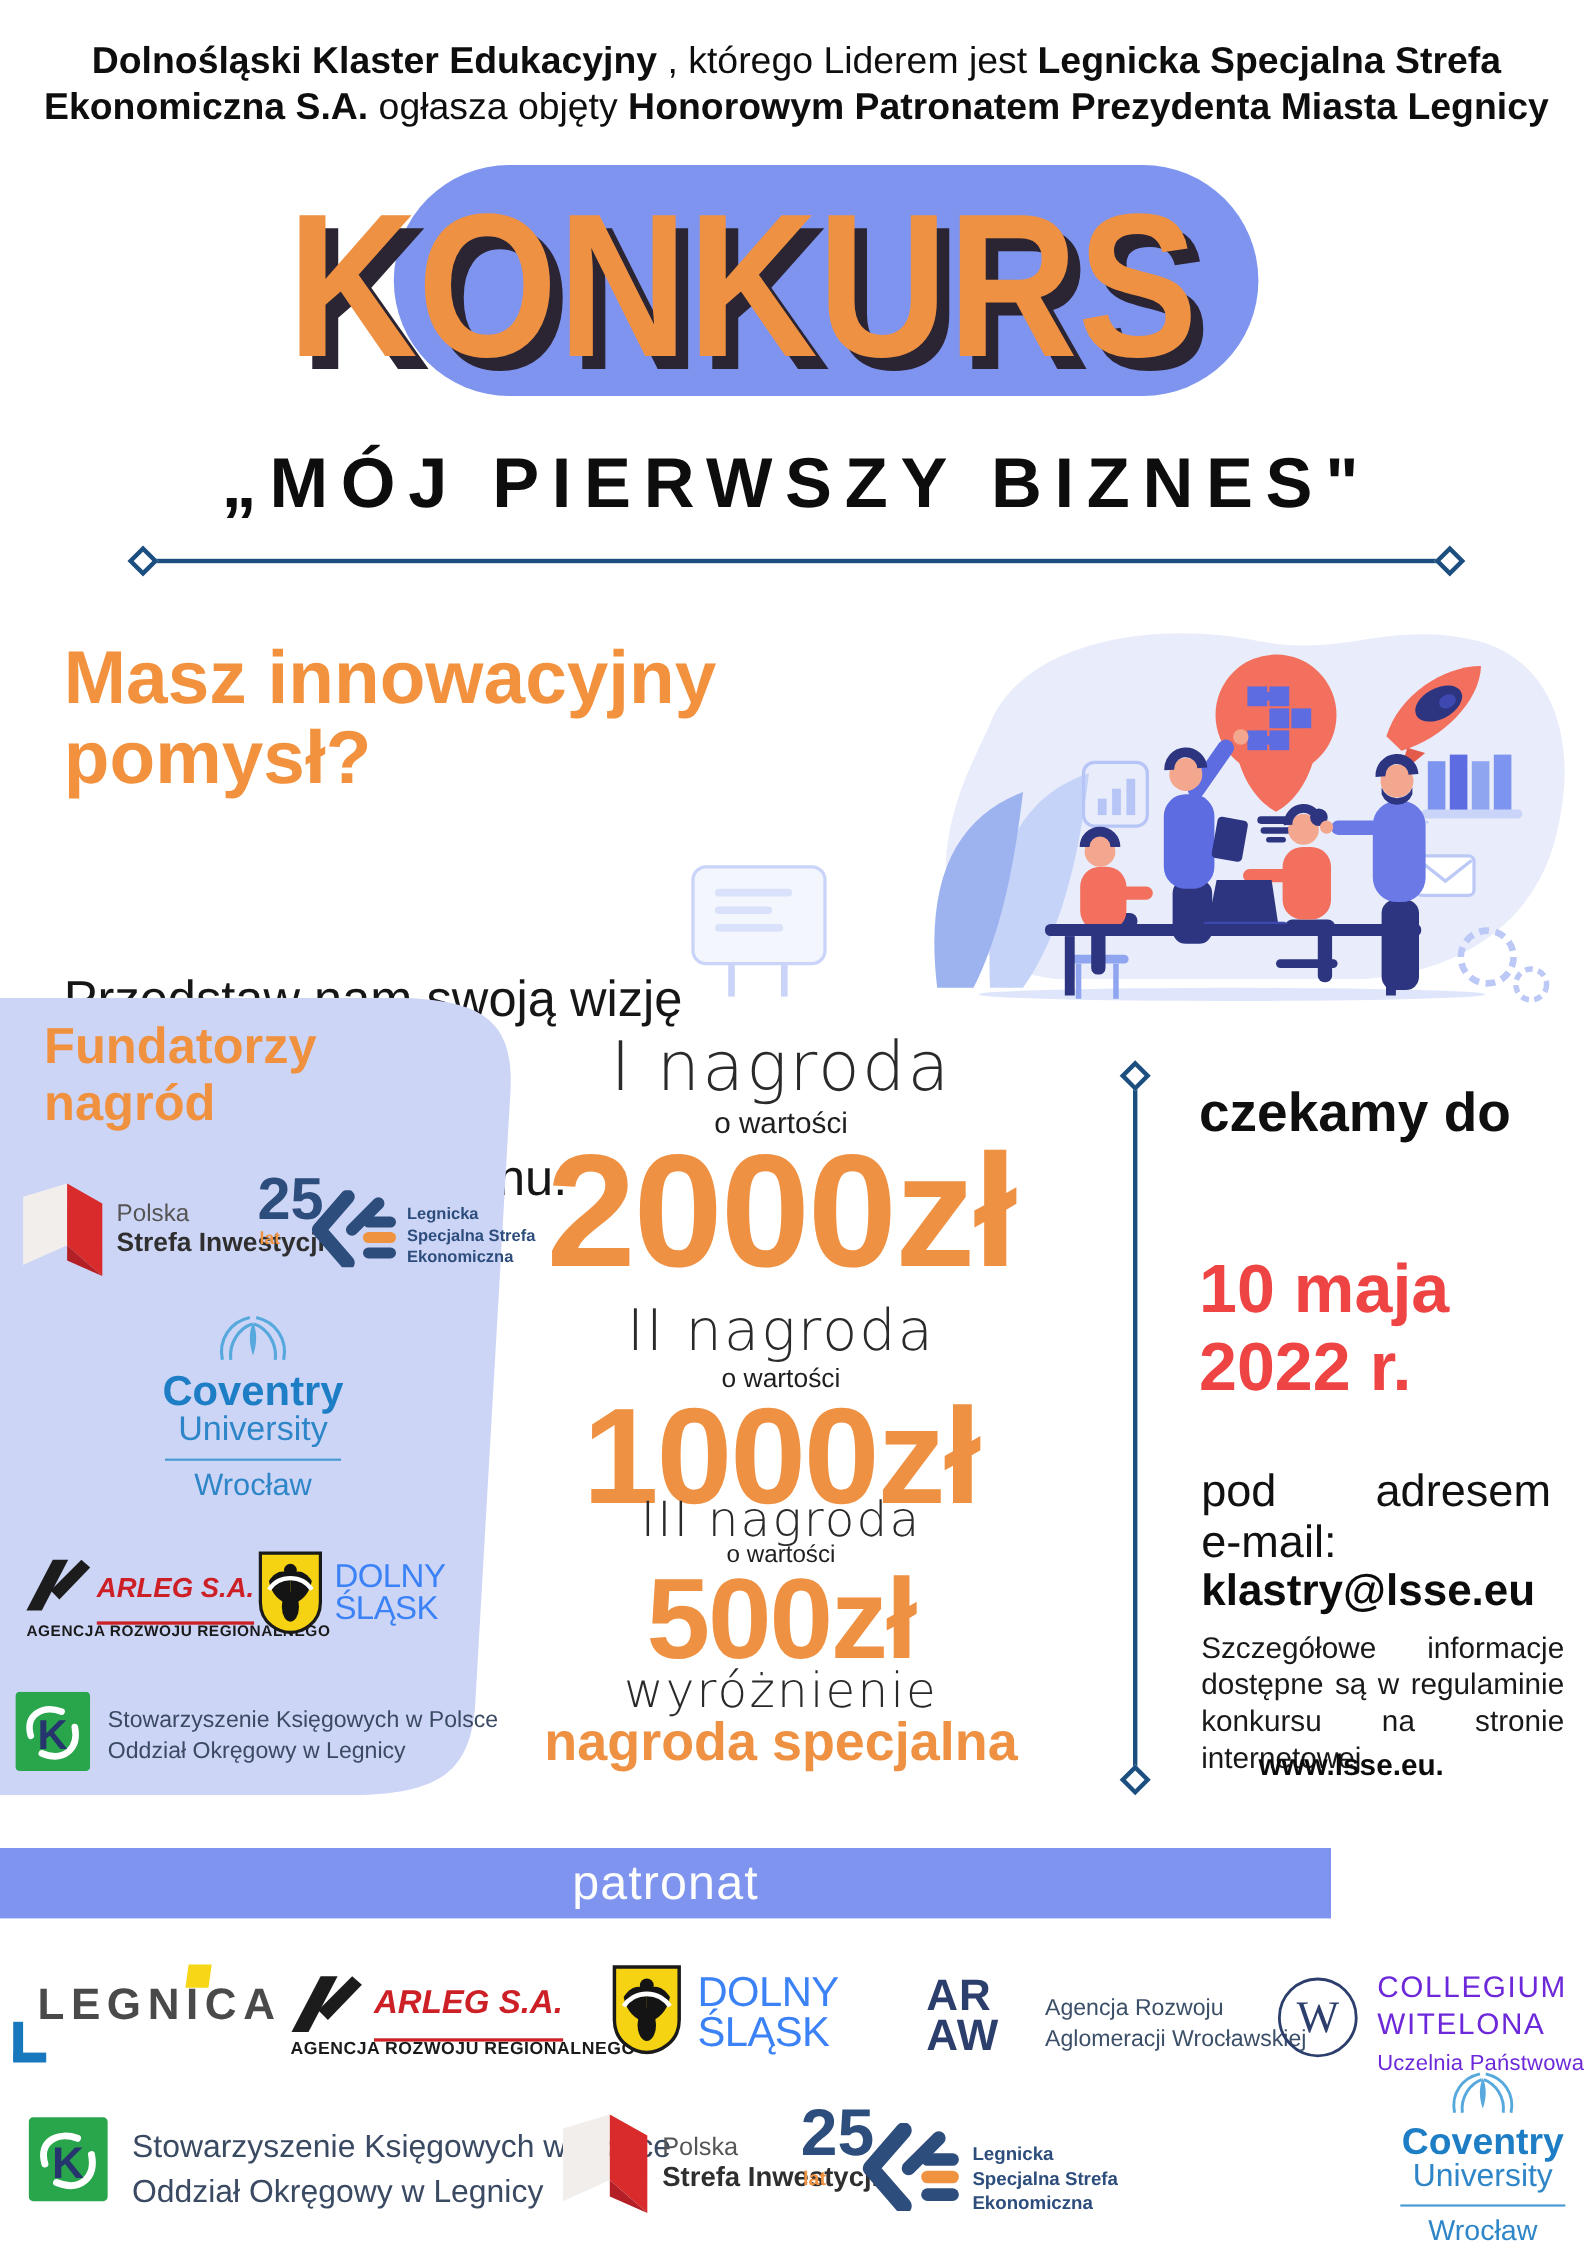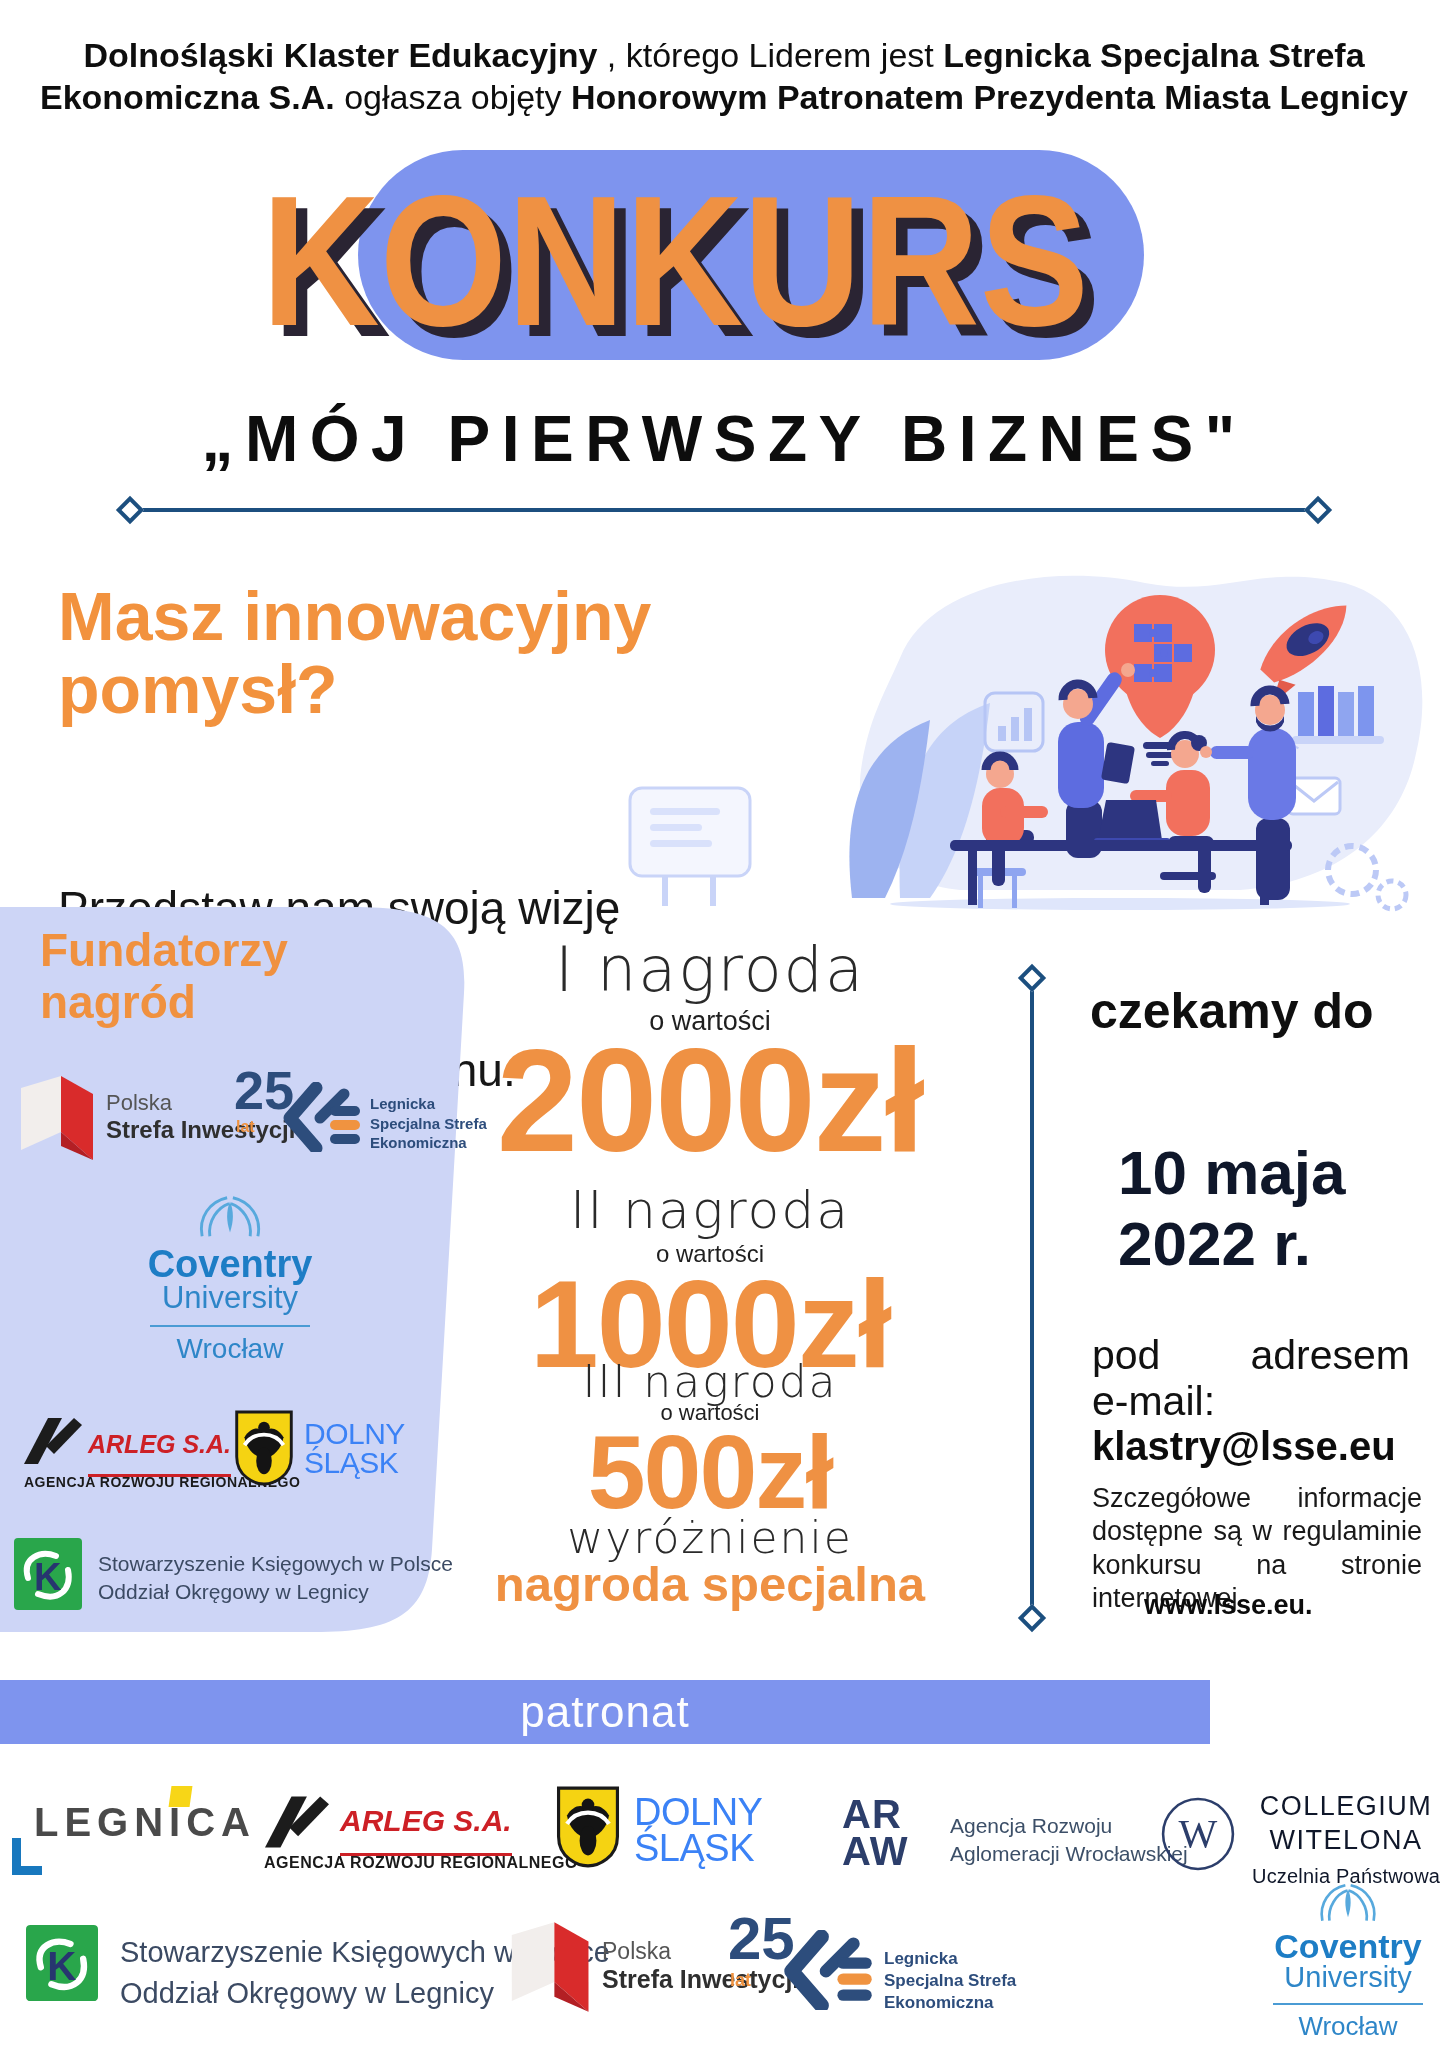--- a/index.html
+++ b/index.html
@@ -52,36 +52,36 @@
   .pz-lbl1{font-size:27px;} .pz-lbl2{font-size:24px;} .pz-lbl3{font-size:22px;}
   .pz-lbl{color:#1f1f1f;font-weight:500;}
   .pz-amt{font-weight:700;color:#ef9143;letter-spacing:-2px;line-height:1;}
   .pz-amt1{font-size:146px;} .pz-amt2{font-size:124px;} .pz-amt3{font-size:104px;}
   .pz-amt4{font-size:49px;letter-spacing:0;}
 
   
   .divider-v{left:1022px;top:968px;height:660px;width:20px;display:flex;flex-direction:column;align-items:center;}
   .divider-v .line{flex:1;width:4px;background:#1c4f7f;}
   .dl-t{left:1090px;top:982px;font-size:50px;font-weight:700;color:#0f0f0f;line-height:1.16;}
-  .dl-d{left:1090px;top:1138px;font-size:62px;font-weight:700;color:#0f172a;line-height:1.14;margin-left:28px;}
+  .dl-d{left:1090px;top:1138px;font-size:62px;font-weight:700;color:#ef4444;line-height:1.14;}
   .dl-e1{left:1092px;top:1332px;width:318px;display:flex;justify-content:space-between;font-size:41px;font-weight:500;color:#111;}
   .dl-e2{left:1092px;top:1378px;font-size:41px;font-weight:500;color:#111;}
   .dl-em{left:1092px;top:1424px;font-size:40px;font-weight:700;color:#0c0c0c;}
   .dl-info{left:1092px;top:1482px;width:330px;font-size:27px;color:#191919;line-height:1.24;text-align:justify;}
   .dl-site{left:1144px;top:1590px;font-size:27px;font-weight:700;color:#0c0c0c;}
 
   
   .patro{left:0;top:1680px;width:1210px;height:64px;background:#7e94ee;display:flex;align-items:center;justify-content:center;
          color:#fdfdfe;font-size:44px;font-weight:400;letter-spacing:1px;}
 
   
   .legnica-txt{font-size:40px;font-weight:600;color:#4a4a4a;letter-spacing:6px;}
   .araw{font-size:40px;font-weight:700;color:#2c3e6b;line-height:.92;letter-spacing:1px;}
   .araw-n{font-size:21px;color:#3c4f68;line-height:1.35;}
-  .wit{color:#0f172a;font-size:27px;letter-spacing:1.5px;line-height:1.25;font-weight:500;text-align:center;}
+  .wit{color:#6d28d9;font-size:27px;letter-spacing:1.5px;line-height:1.25;font-weight:500;}
   .wit-sub{font-size:20px;letter-spacing:.2px;margin-top:6px;font-weight:400;}
   .skwp-txt-big{font-size:29px;color:#3b4a63;line-height:1.4;}
 </style>
 </head>
 <body>
 
 <div class="poster">
 
   <div class="abs hdr" style="top:36px;">
     <span class="b">Dolnośląski Klaster Edukacyjny</span>

